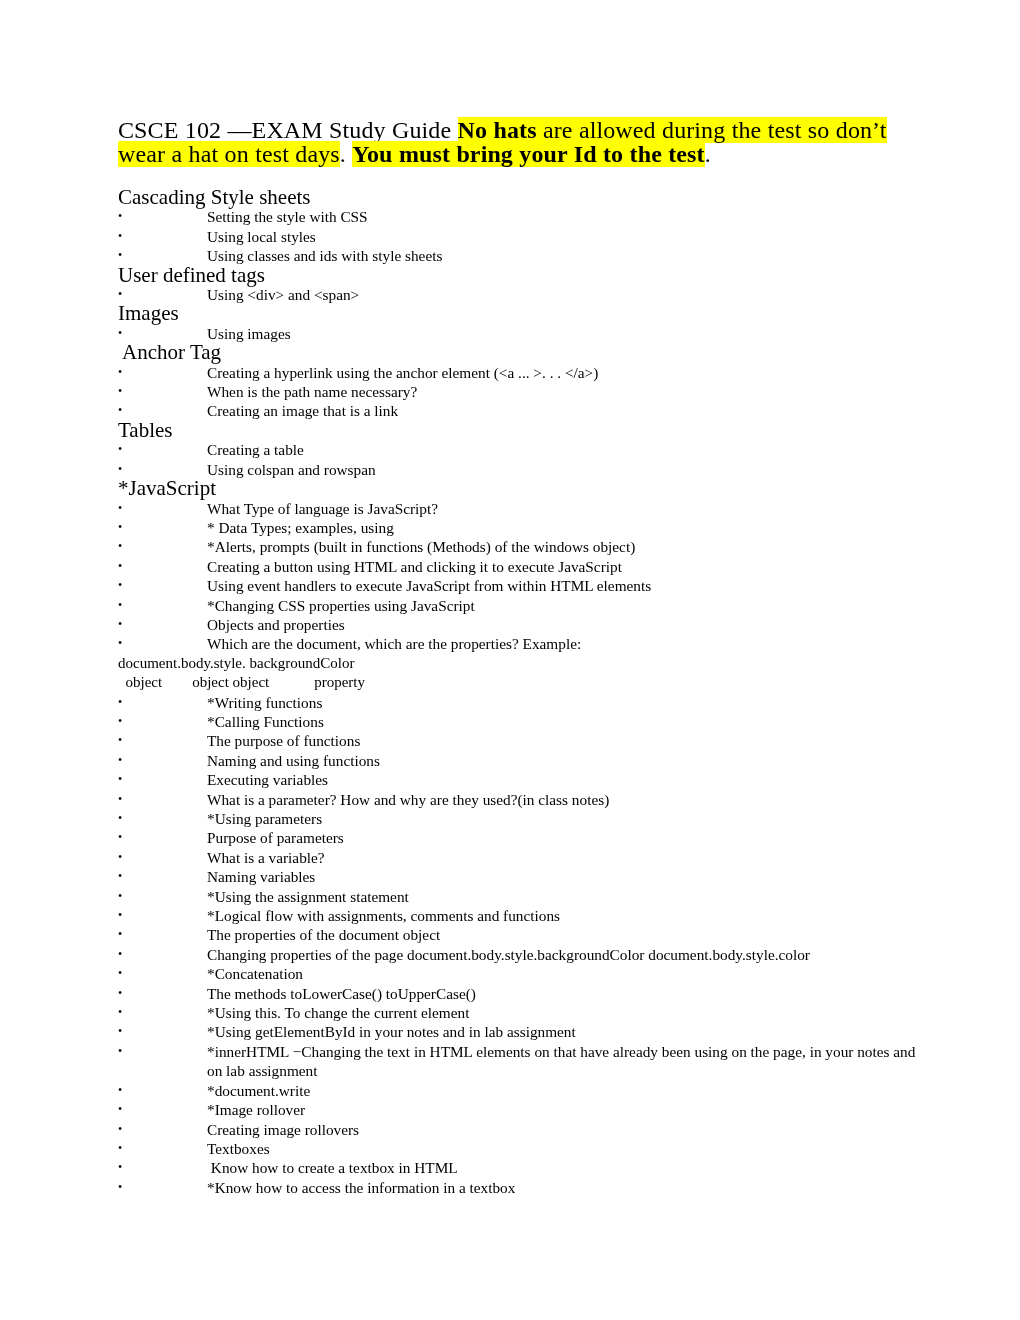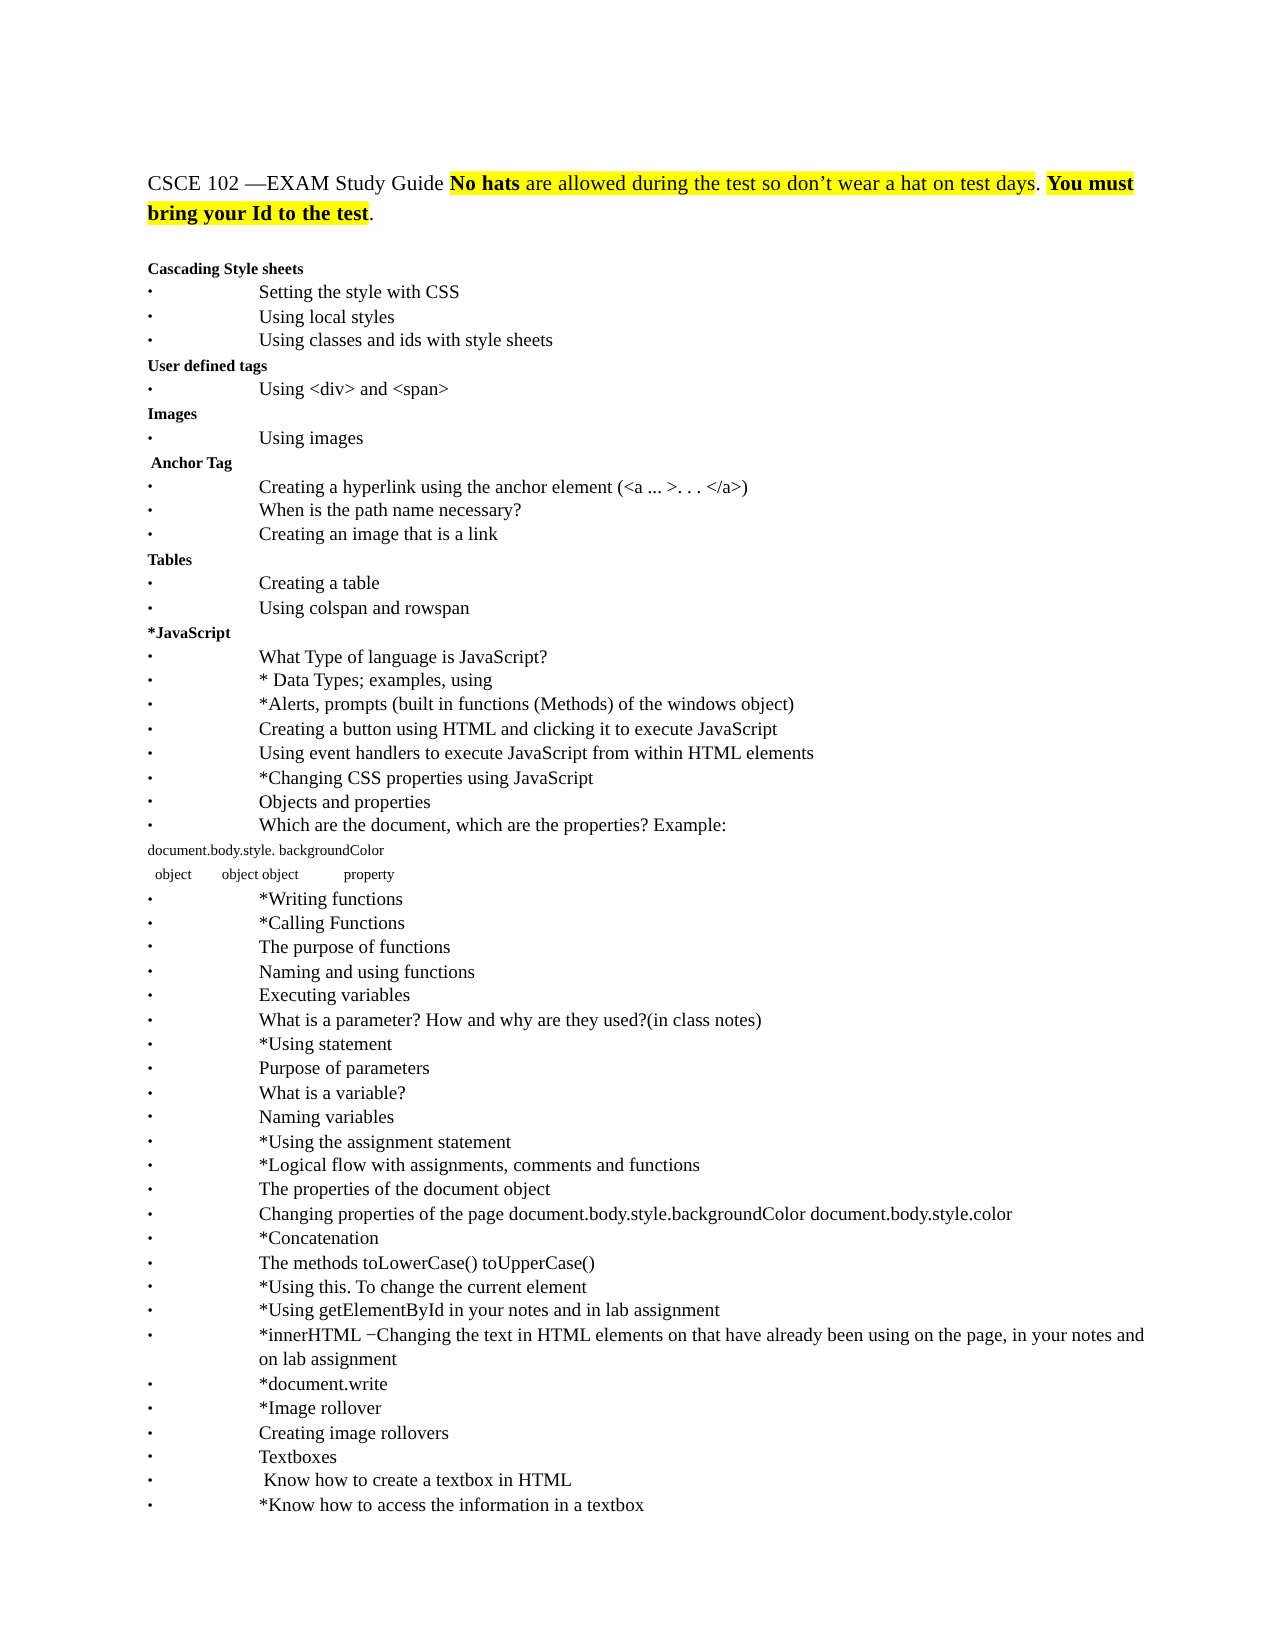--- a/index.html
+++ b/index.html
@@ -16,35 +16,35 @@
   }
   .page {
     position: relative;
     width: 1020px;
     height: 1320px;
     background: #ffffff;
     box-sizing: border-box;
     padding: 118px 100px 0 118px;
   }
   .doc-title {
-    font-size: 17px;
+    font-size: 24px;
     line-height: 24px;
-    margin: 17px 0 22px 0;
+    margin: 0 0 22px 0;
     letter-spacing: 0.1px;
     word-spacing: 0.3px;
   }
   .hl {
     background: #FFFF00;
   }
   .b {
     font-weight: bold;
   }
   .section-heading {
-    font-weight: bold;
-    font-size: 13px;
+    font-weight: normal;
+    font-size: 21px;
     line-height: 19.4px;
     margin: 0;
     white-space: pre;
   }
   .bullet-row {
     display: flex;
     font-size: 15.3px;
     line-height: 19.4px;
     margin: 0;
   }
@@ -53,21 +53,21 @@
     flex: 0 0 42px;
     font-size: 12px;
     line-height: 19.4px;
   }
   .bullet-text {
     flex: 1 1 auto;
     white-space: pre-wrap;
     margin-left: 47px;
   }
   .plain-row {
-    font-size: 12px;
+    font-size: 15px;
     line-height: 19.4px;
     margin: 0;
     white-space: pre-wrap;
   }
 </style>
 </head>
 <body>
 
 <div class="page">
 
@@ -173,21 +173,21 @@
       <div class="bullet-row">
         <span class="bullet-mark">•</span>
         <span class="bullet-text">Executing variables</span>
       </div>
       <div class="bullet-row">
         <span class="bullet-mark">•</span>
         <span class="bullet-text">What is a parameter? How and why are they used?(in class notes)</span>
       </div>
       <div class="bullet-row">
         <span class="bullet-mark">•</span>
-        <span class="bullet-text">*Using statement</span>
+        <span class="bullet-text">*Using parameters</span>
       </div>
       <div class="bullet-row">
         <span class="bullet-mark">•</span>
         <span class="bullet-text">Purpose of parameters</span>
       </div>
       <div class="bullet-row">
         <span class="bullet-mark">•</span>
         <span class="bullet-text">What is a variable?</span>
       </div>
       <div class="bullet-row">

